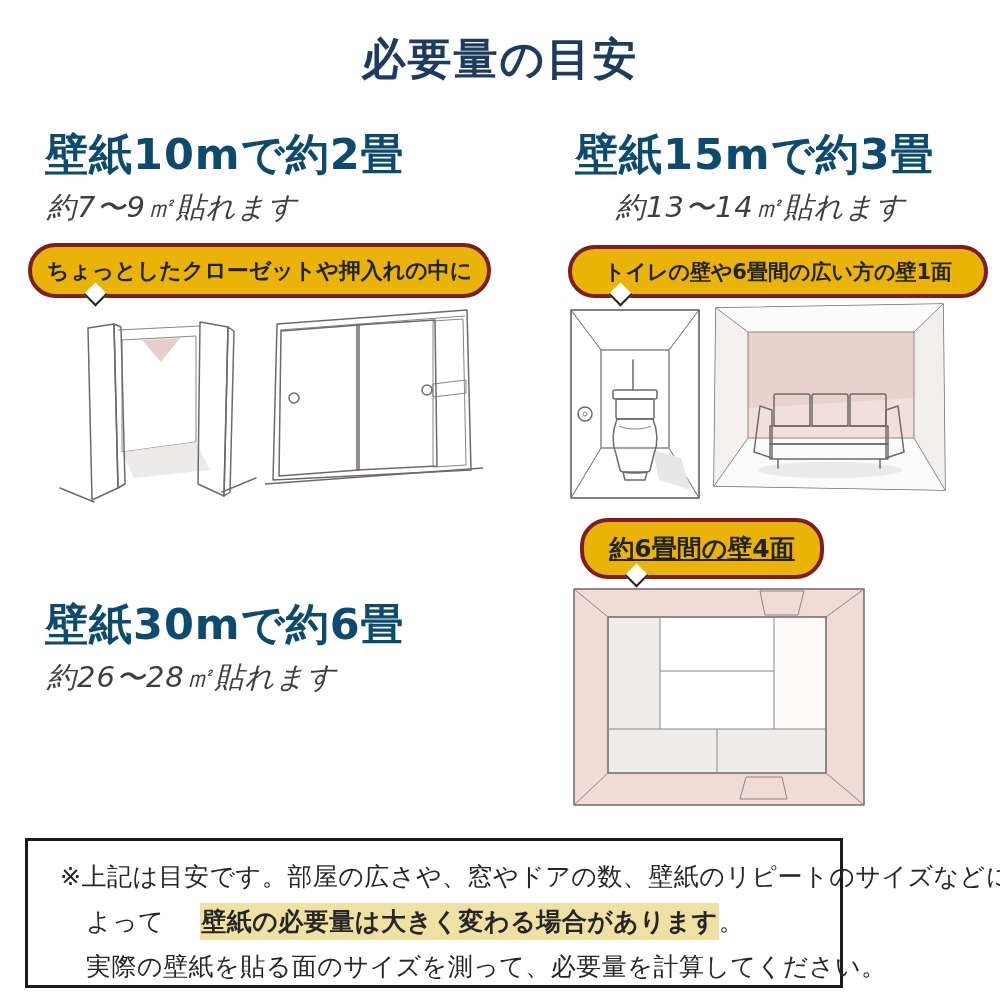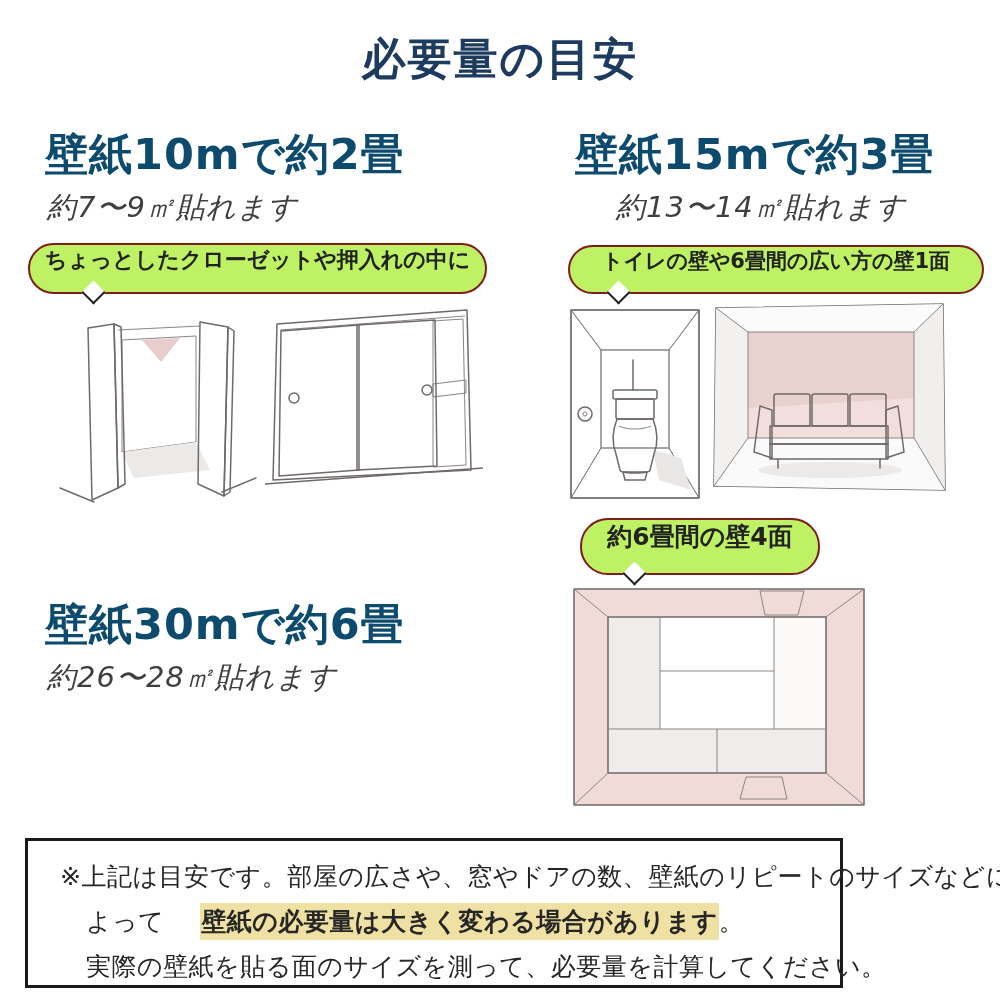--- a/index.html
+++ b/index.html
@@ -6,30 +6,30 @@
   .page{position:relative;width:1000px;height:1000px;background:#ffffff;overflow:hidden;
         font-family:"DejaVu Sans","Liberation Sans",sans-serif;color:#3a3a3a;}
   .abs{position:absolute;}
 
   .title{left:0;top:30px;width:1000px;text-align:center;font-size:44px;font-weight:800;
          color:#1d3a5f;letter-spacing:2px;}
 
   .heading{font-size:43px;font-weight:800;color:#0c4a6e;letter-spacing:1px;white-space:nowrap;}
   .subtext{font-size:29px;font-weight:500;color:#3f3f3f;letter-spacing:1px;white-space:nowrap;font-style:italic;}
 
-  .bubble{background:#bef264;border:2px solid #7f1d1d;border-radius:28px;display:flex;
-          align-items:flex-start;justify-content:center;white-space:nowrap;}
+  .bubble{background:#eab308;border:4px solid #7f1d1d;border-radius:28px;display:flex;
+          align-items:center;justify-content:center;white-space:nowrap;}
   .bubble .tail{position:absolute;width:15px;height:15px;background:#fff;
           border-right:2px solid #222;border-bottom:2px solid #222;
           transform:rotate(45deg);bottom:-9px;}
   .bubble-s10{left:28px;top:243px;width:455px;height:47px;font-size:22px;font-weight:600;color:#222;}
   .bubble-s10 .tail{left:55px;}
   .bubble-s15{left:568px;top:245px;width:412px;height:45px;font-size:21px;font-weight:600;color:#222;}
   .bubble-s15 .tail{left:40px;}
-  .bubble-room{left:580px;top:518px;width:236px;height:53px;font-size:25px;font-weight:700;color:#222;}
+  .bubble-room{left:580px;top:518px;width:236px;height:53px;font-size:25px;font-weight:700;color:#222;text-decoration:underline;}
   .bubble-room .tail{left:44px;}
 
   .note{left:25px;top:838px;width:818px;height:150px;border:3px solid #1a1a1a;background:#fff;
         box-sizing:border-box;padding:13px 18px 0 32px;font-size:25px;line-height:45px;
         color:#262626;letter-spacing:0.5px;}
   .note p{margin:0;white-space:nowrap;}
   .note .indent{padding-left:26px;}
   .note .hl{background:#efe0a4;font-weight:800;padding:4px 1px;margin-left:36px;}
 
   svg{display:block;}

